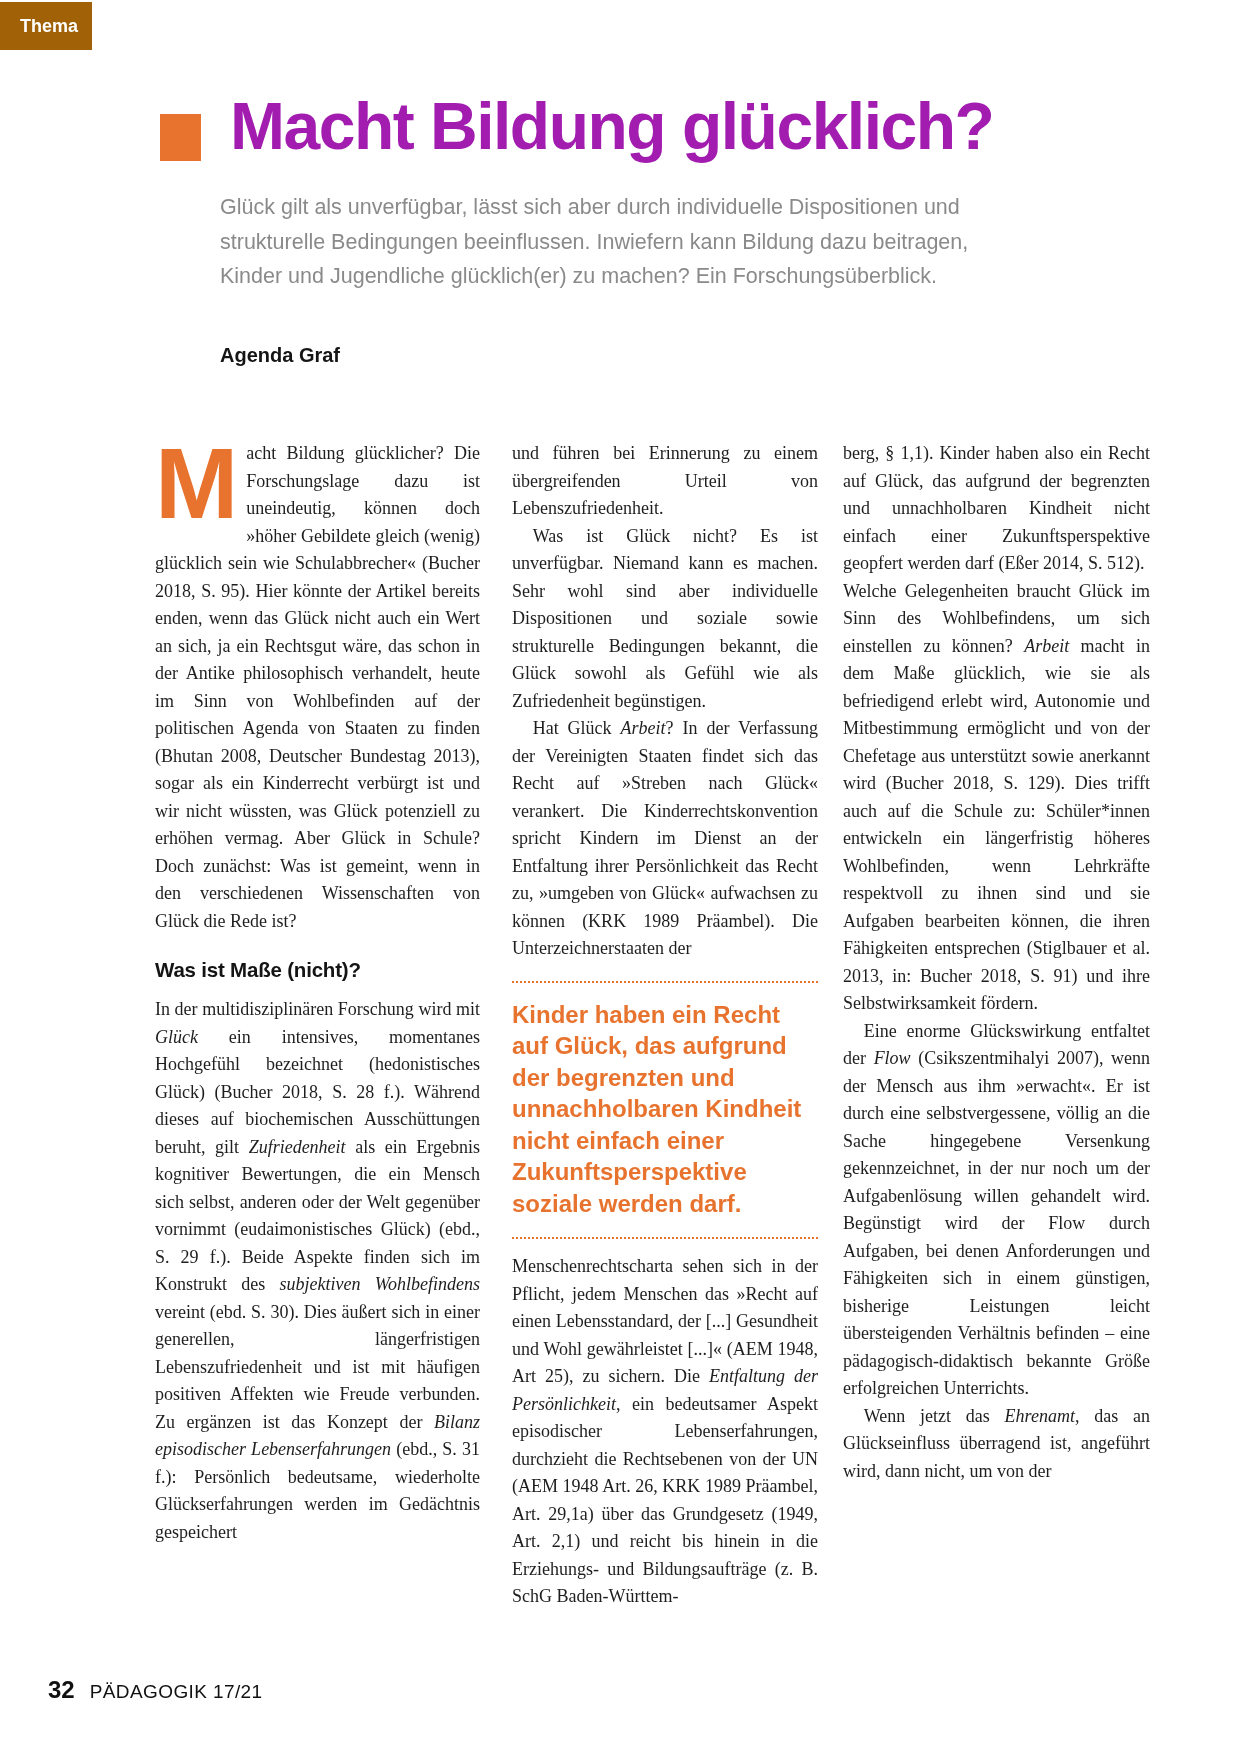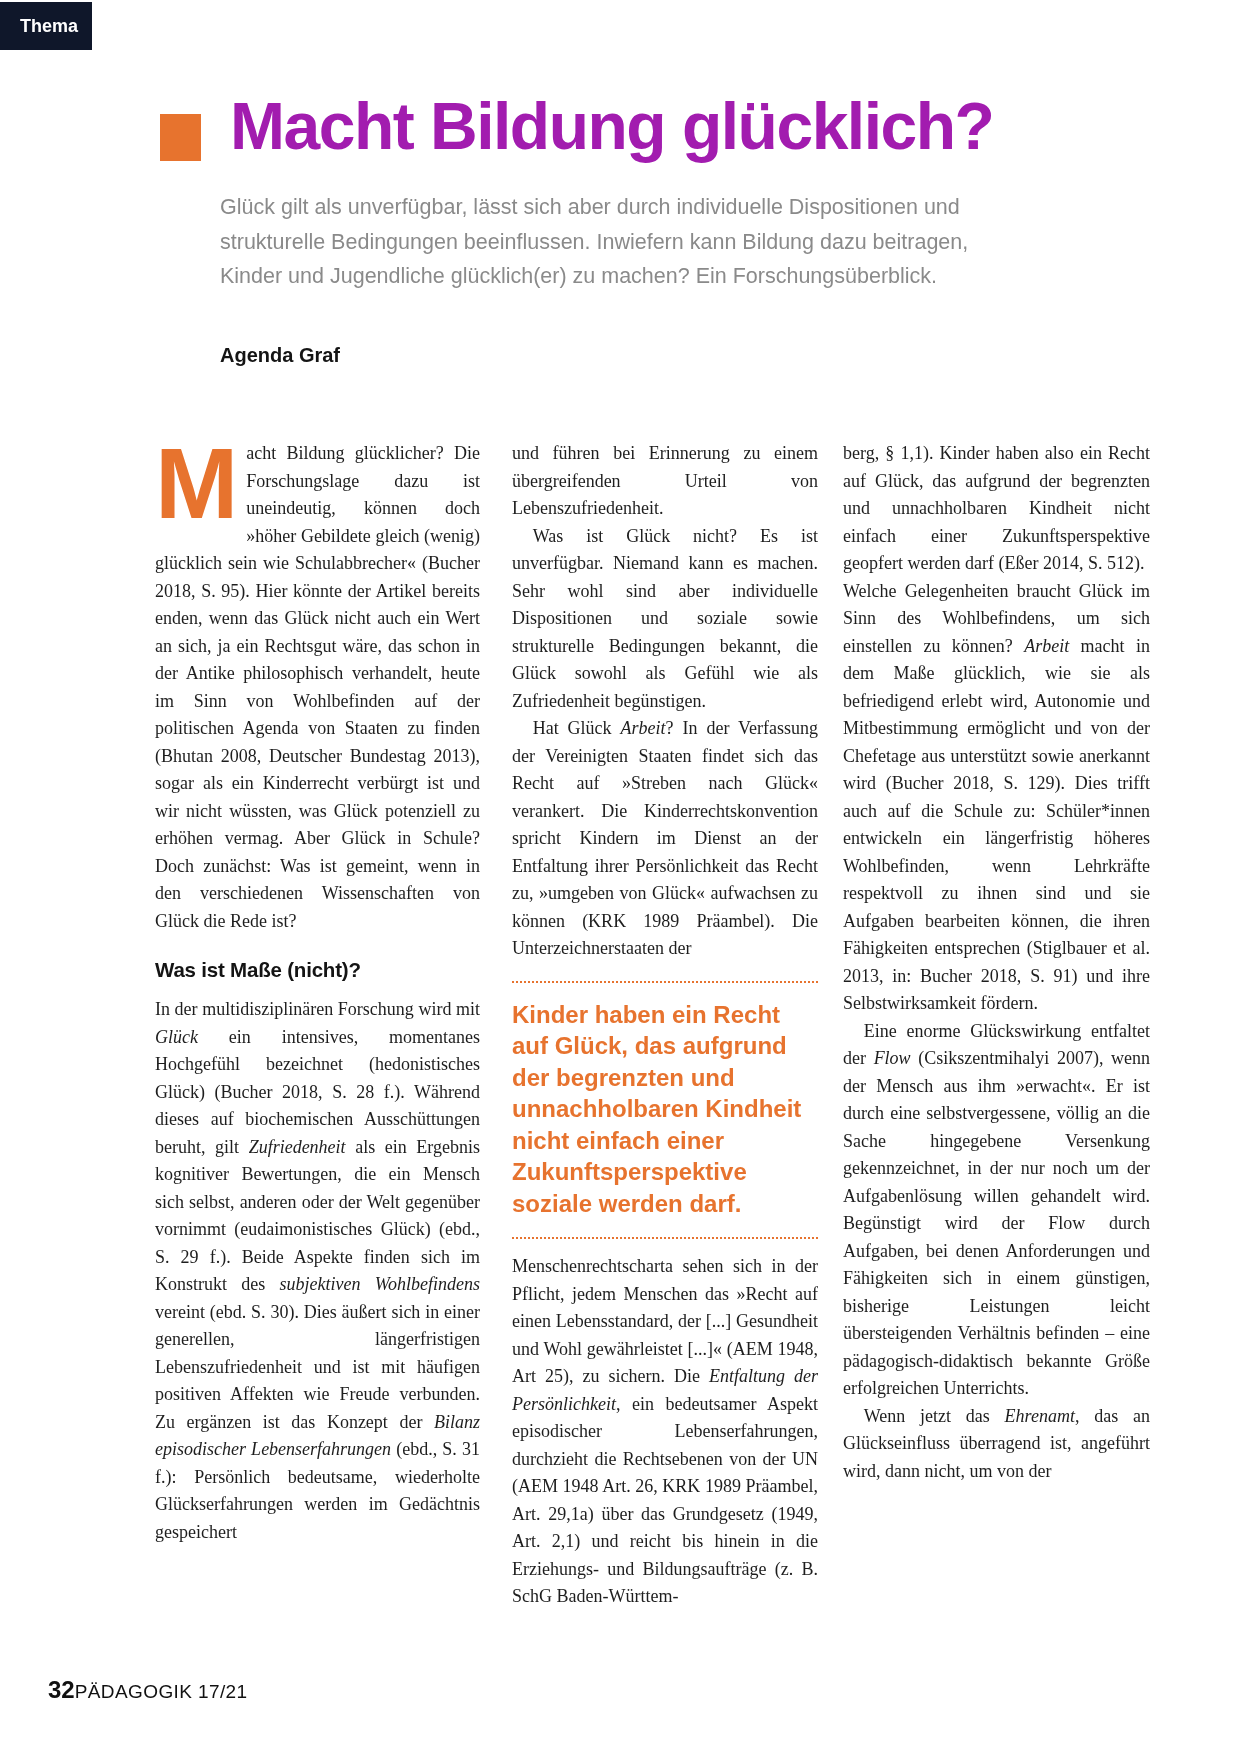--- a/index.html
+++ b/index.html
@@ -8,21 +8,21 @@
     width: 1240px; height: 1754px;
     position: relative;
     font-family: "Liberation Sans", sans-serif;
     overflow: hidden;
   }
 
   
   .thema-tag {
     position: absolute; left: 0; top: 2px;
     width: 92px; height: 48px;
-    background: #0f172a;
+    background: #a16207;
     color: #ffffff;
     font-size: 18px; font-weight: bold;
     display: flex; align-items: center; justify-content: flex-end;
     padding-right: 14px;
   }
 
   
   .title-bullet {
     position: absolute; left: 160px; top: 114px;
     width: 41px; height: 47px;
@@ -96,21 +96,21 @@
     font-size: 24px; line-height: 31.5px;
     font-weight: bold;
     color: #e7732e;
     text-align: left;
     hyphens: none; -webkit-hyphens: none;
   }
 
   
   .page-footer {
     position: absolute; left: 48px; top: 1676px;
-    display: flex; align-items: baseline; 
+    display: flex; align-items: baseline; gap: 15px;
   }
   .page-number { font-size: 24px; font-weight: bold; color: #111; }
   .magazine-name { font-size: 19px; color: #111; letter-spacing: 0.4px; }
 
   i { font-style: italic; }
 </style>
 </head>
 <body>
 
 <div class="thema-tag">

